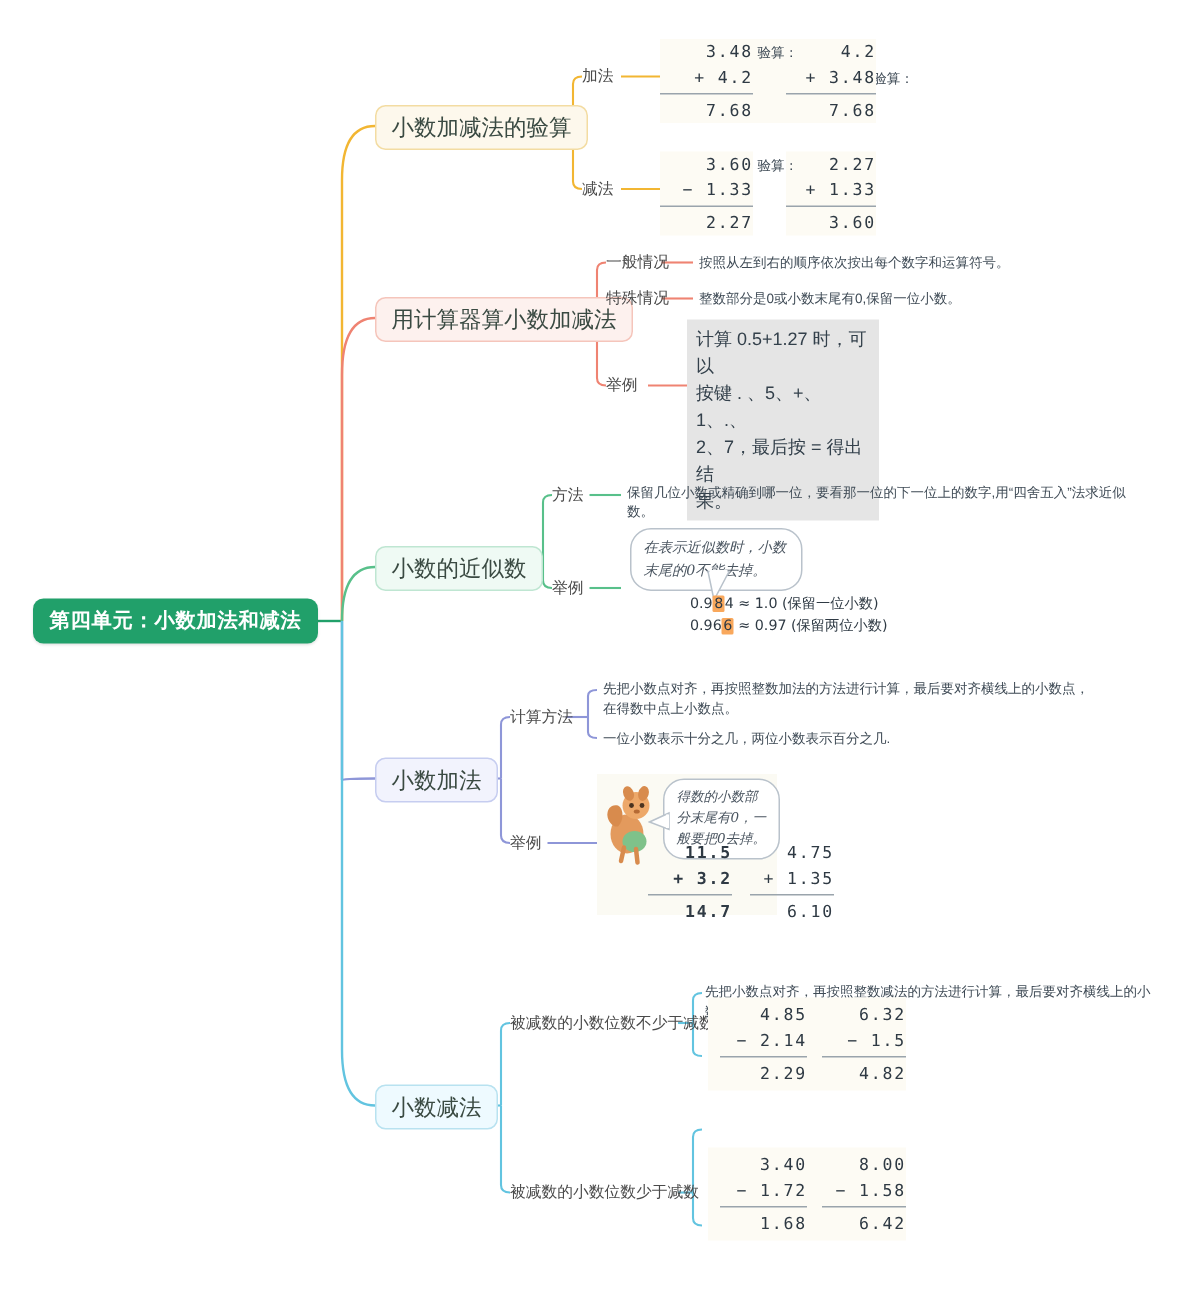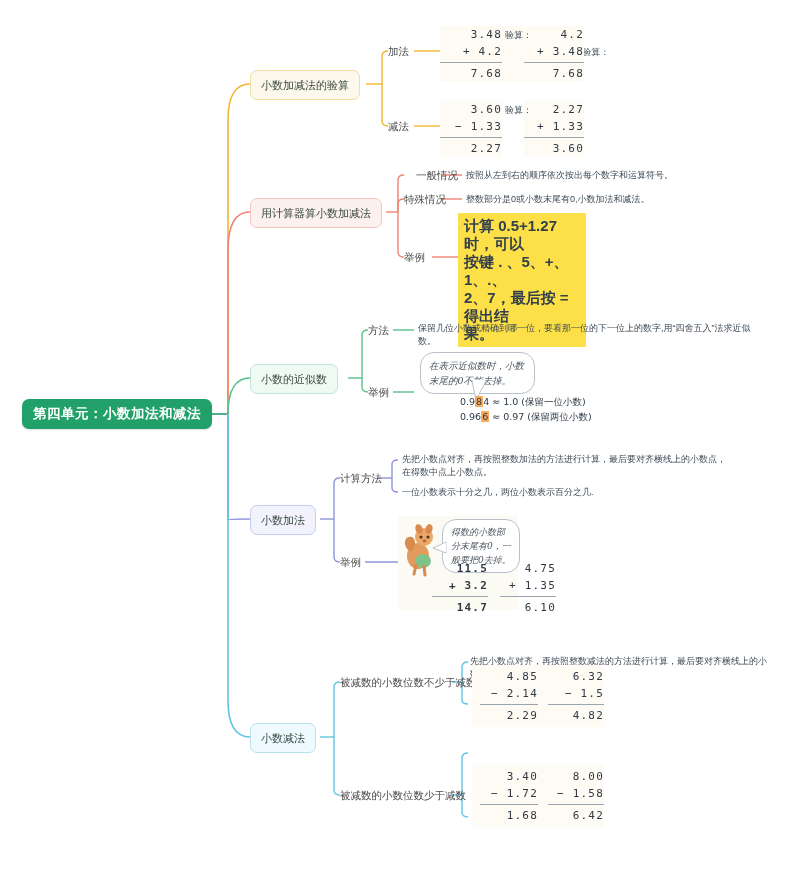--- a/index.html
+++ b/index.html
@@ -35,21 +35,21 @@
     display: flex; align-items: center; justify-content: center;
     box-shadow: 0 1px 2px rgba(0,0,0,.12);
   }
 
   
   .l1 {
     position: absolute;
     height: 28px;
     border-radius: 7px;
     display: flex; align-items: center; justify-content: center;
-    font-size: 11px;
+    font-size: 15px;
     color: #3a4a42;
     background: #eefaf3;
     border: 1px solid #bfe6d2;
     padding: 14px 10px;
     white-space: nowrap;
   }
   .l1.yellow { border-color: #f3dca2; background: #fdf8ec; }
   .l1.red    { border-color: #f5c5bb; background: #fdf1ee; }
   .l1.green  { border-color: #bfe6d2; background: #effaf4; }
   .l1.purple { border-color: #c6cdf0; background: #f2f3fd; }
@@ -118,27 +118,26 @@
     position: absolute;
     font-size: 9.5px;
     color: #2f3a44;
     font-family: "DejaVu Sans", sans-serif;
     white-space: nowrap;
     margin-left: 48px;
   }
 
   .calc-box {
     position: absolute;
-    background: #fde047;
-    font-size: 15px;
+    background: #e5e5e5;
+    font-size: 12px;
     color: #33404b;
     line-height: 18px;
     padding: 4px 6px;
     width: 128px;
-    font-weight: bold;
   }
 
   
   .squirrel { position: absolute; }
 </style>
 </head>
 <body>
 
 <div id="canvas">
 
@@ -250,29 +249,29 @@
     <div class="mline rule" style="height: 0px; border-bottom: 1px solid rgb(154, 164, 172); margin: 2px 0px;"></div>
     <div class="mline">3.60</div>
   </div>
   <div class="cn-label" style="position:absolute; left:505px; top:29px;">验算：</div>
   <div class="cn-label" style="position:absolute; left:505px; top:104px;">验算：</div>
 
   <div class="l1 red" style="left:250px; top:198px;justify-content:flex-end;">
     <span>用计算器算小数加减法</span>
   </div>
 
-  <div class="l2" style="left:404px; top:168px;margin-left:12px;">
+  <div class="l2" style="left:404px; top:168px;">
     <span>一般情况</span>
   </div>
   <div class="leaf-text" style="left:466px; top:169px; width:300px;">按照从左到右的顺序依次按出每个数字和运算符号。</div>
 
   <div class="l2" style="left:404px; top:192px;">
     <span>特殊情况</span>
   </div>
-  <div class="leaf-text" style="left:466px; top:193px; width:300px;">整数部分是0或小数末尾有0,小数加法和减法。</div>
+  <div class="leaf-text" style="left:466px; top:193px; width:300px;">整数部分是0或小数末尾有0,保留一位小数。</div>
 
   <div class="l2" style="left:404px; top:250px;">
     <span>举例</span>
   </div>
 
   <div class="calc-box" style="left:458px; top:213px;">
     <div>计算 0.5+1.27 时，可以</div>
     <div>按键 . 、5、+、1、.、</div>
     <div>2、7，最后按 = 得出结</div>
     <div>果。</div>

